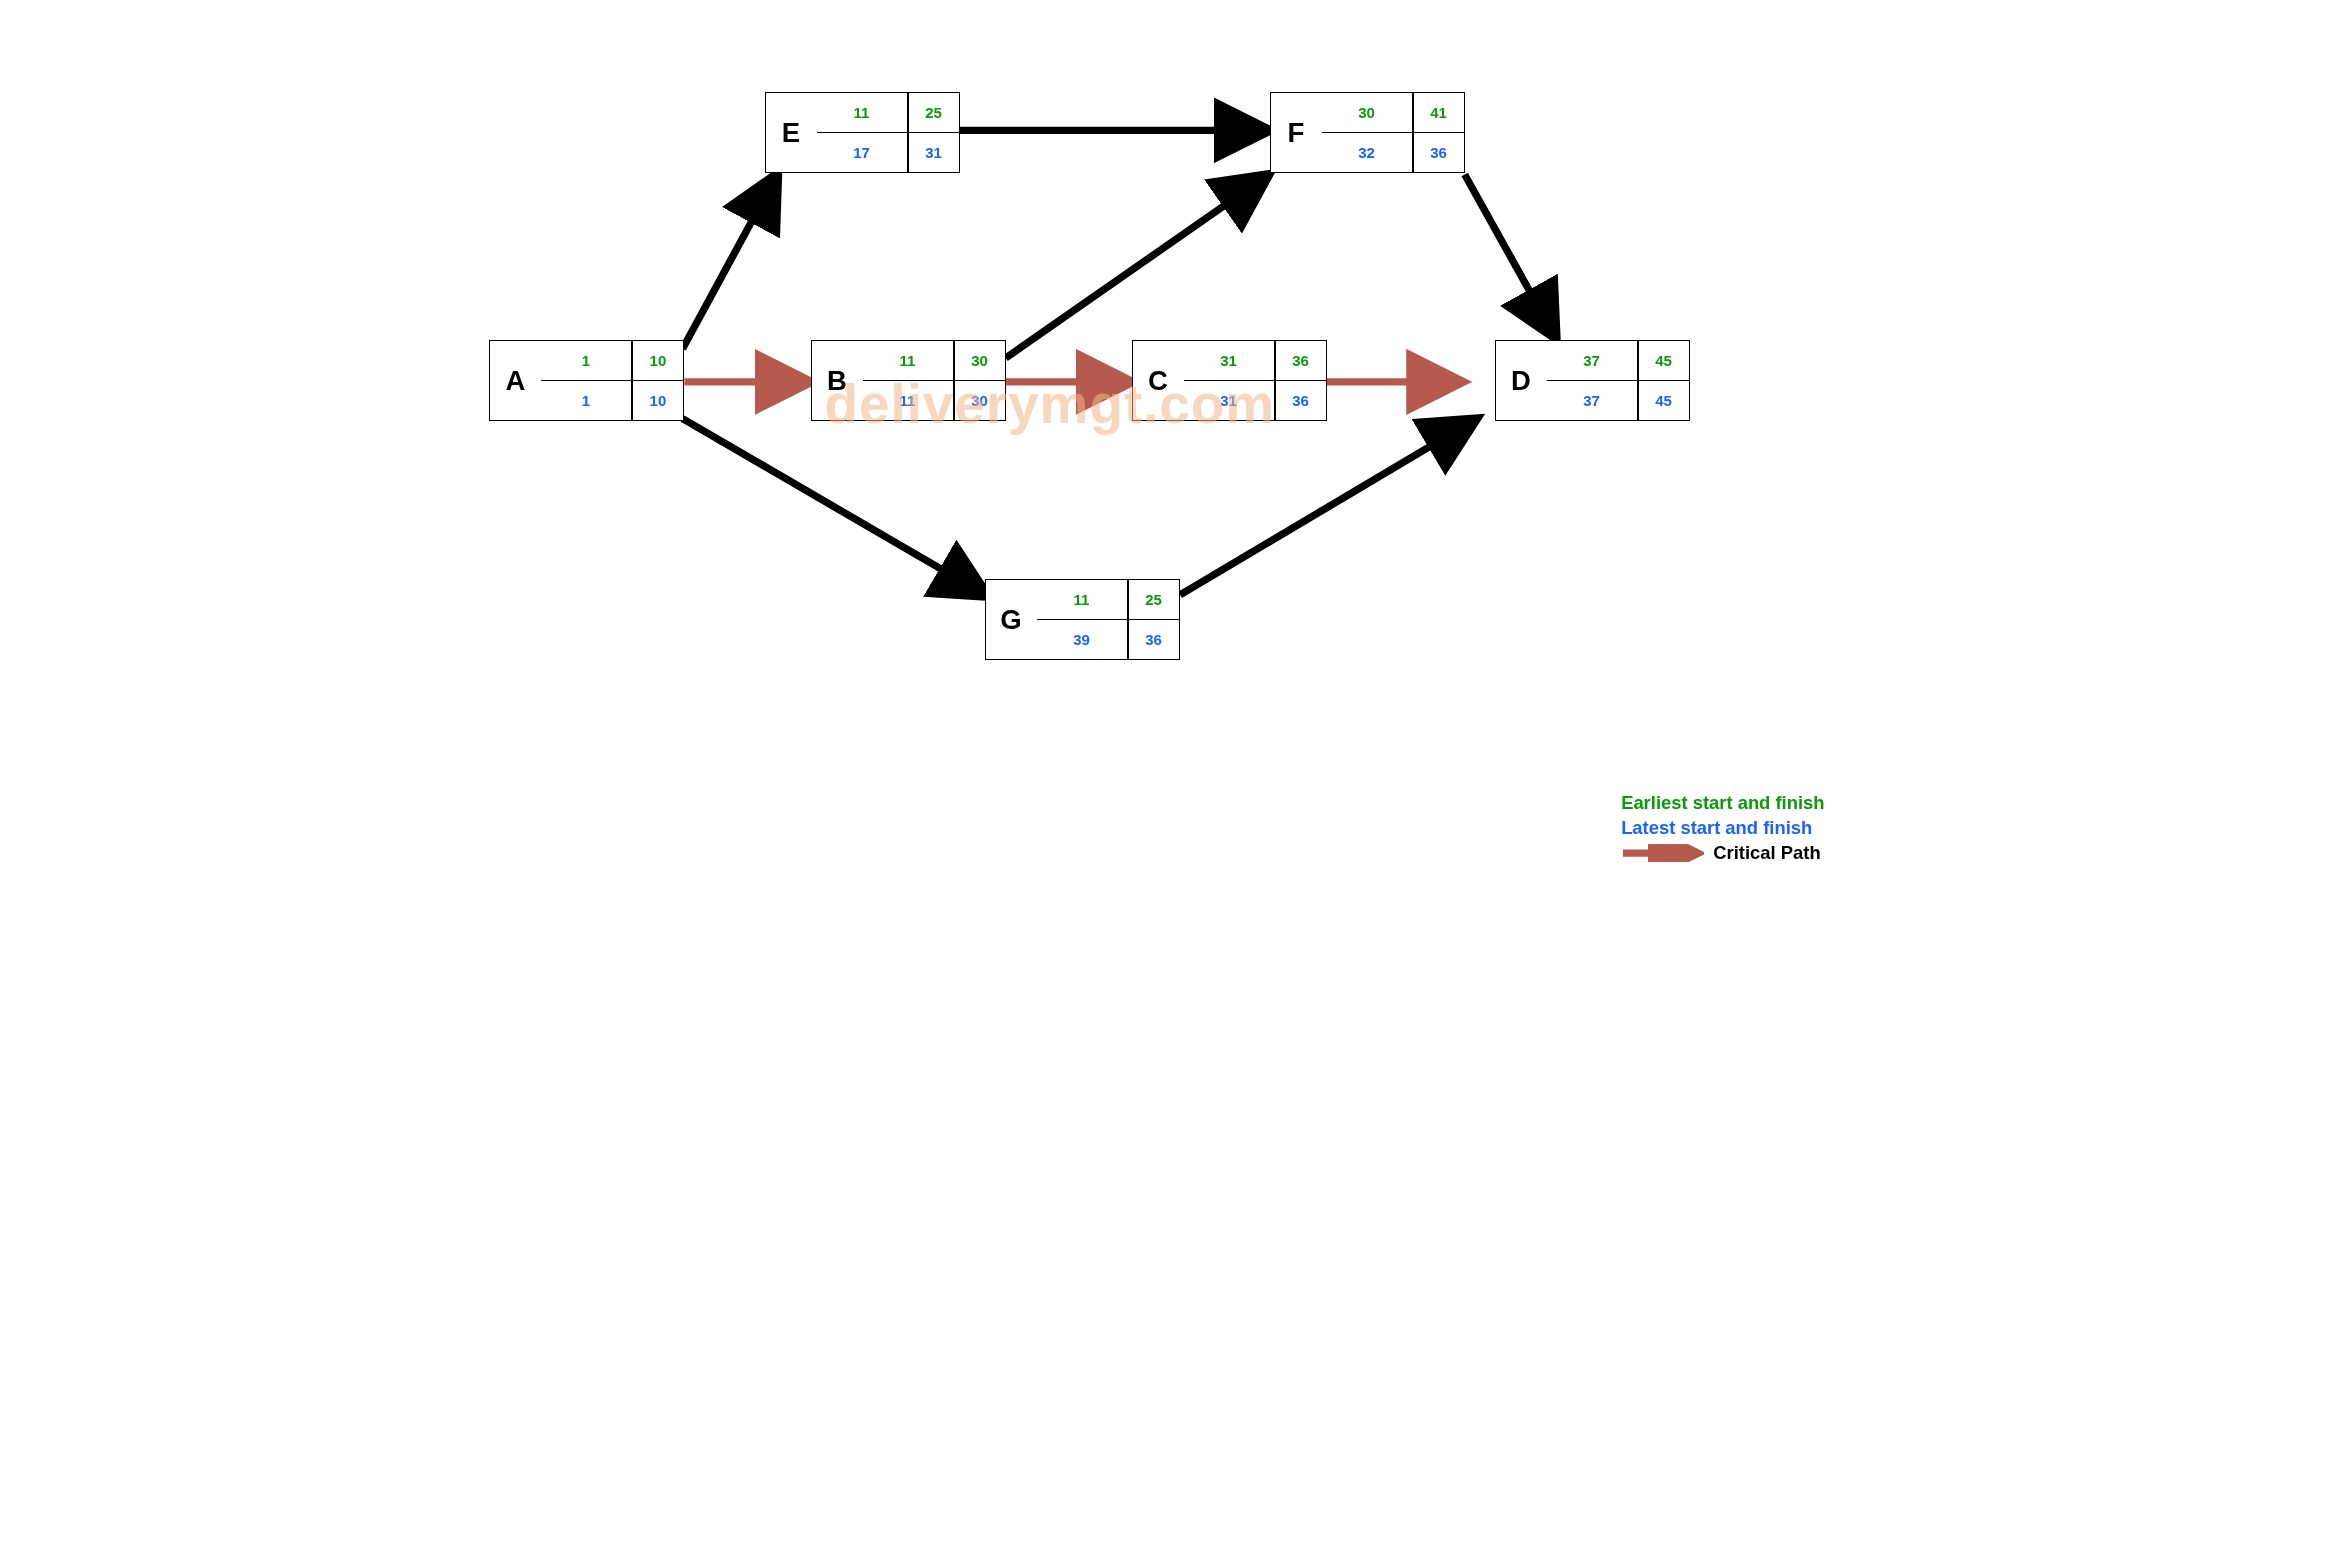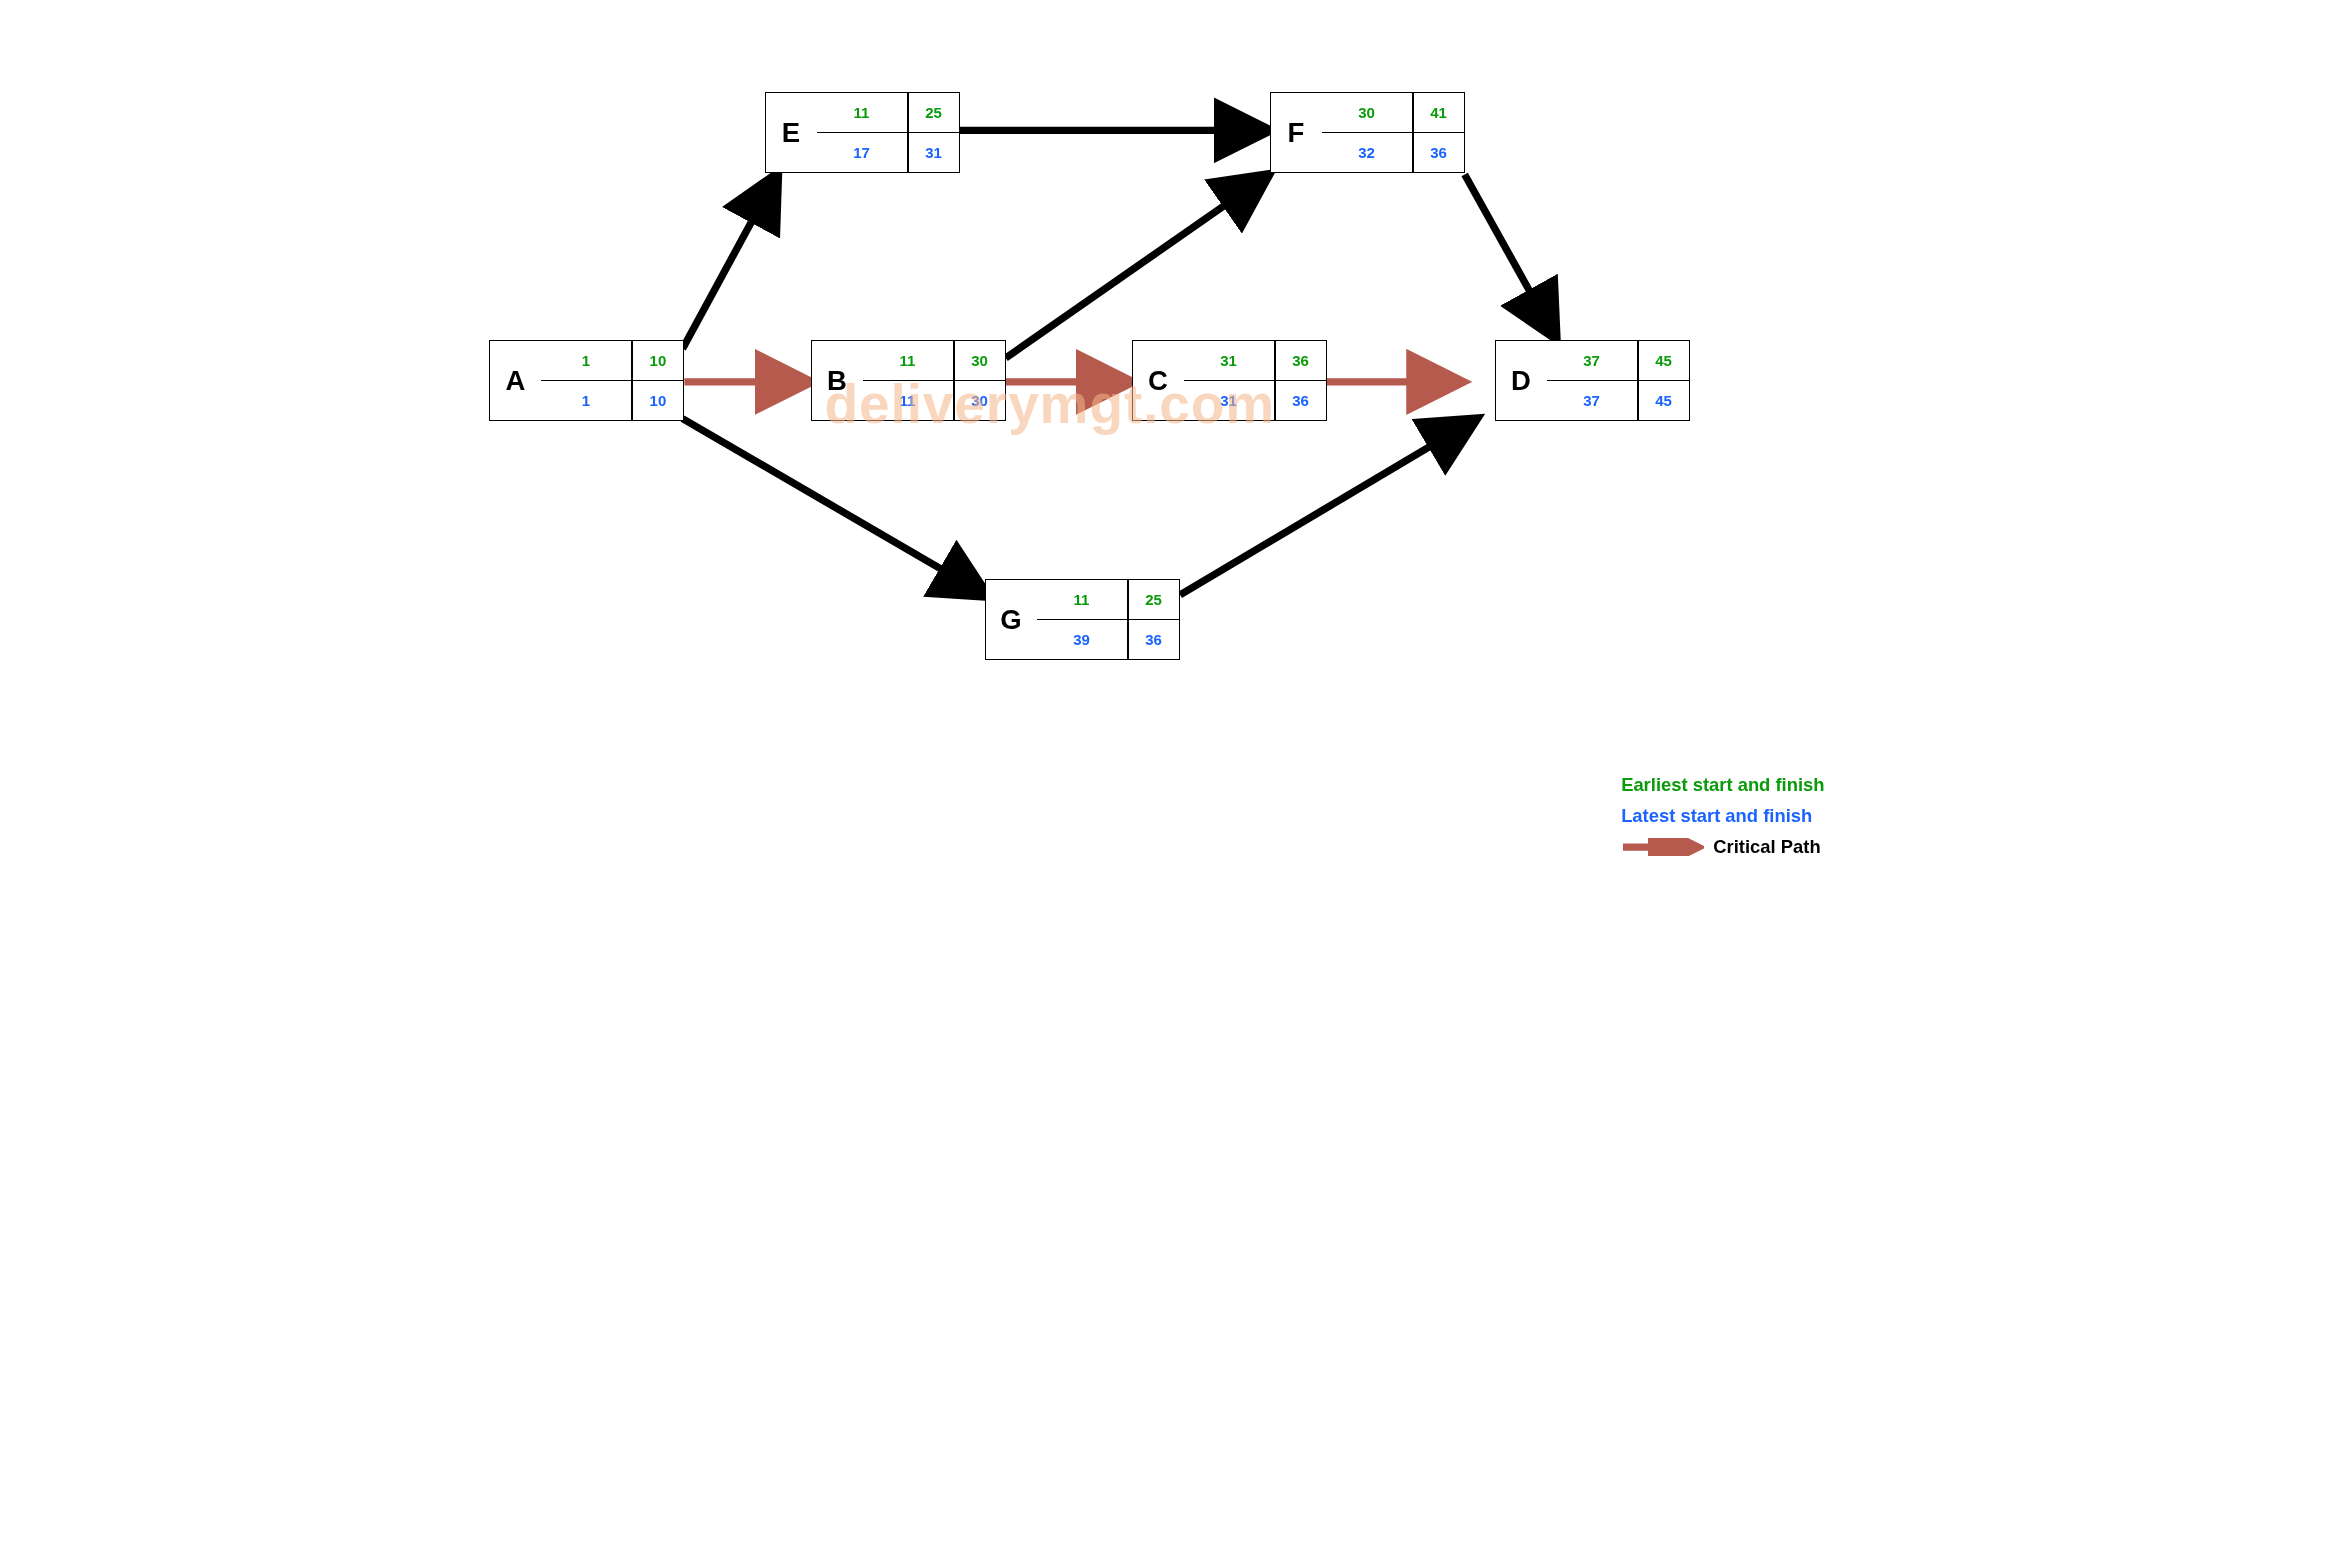--- a/index.html
+++ b/index.html
@@ -9,21 +9,21 @@
         grid-template-columns:51px 1fr 51px;grid-template-rows:1fr 1fr;height:79px;width:193px}
   .node .cell{display:flex;align-items:center;justify-content:center;font-weight:700;font-size:15px}
   .node .es{color:#0a9b0a;border-right:0.9px solid #000;border-bottom:0.9px solid #000}
   .node .ef{color:#0a9b0a;border-left:0.9px solid #000;border-bottom:0.9px solid #000}
   .node .ls{color:#1a63ff;border-right:0.9px solid #000}
   .node .lf{color:#1a63ff;border-left:0.9px solid #000}
   .node .name{grid-row:1/3;font-size:27.5px;color:#000}
   .wm{position:absolute;left:354px;top:372px;font-size:55px;font-weight:700;
       color:#f5b78a;opacity:.55;pointer-events:none;letter-spacing:0.9px}
   .legend{position:absolute;right:55px;bottom:73px;font-weight:700;font-size:18.4px}
-  .legend div{margin:9px 0;display:flex;align-items:center}
+  .legend div{margin:3px 0;display:flex;align-items:center}
   .legend .g{color:#0a9b0a}
   .legend .b{color:#1a63ff}
   .legend svg{margin-right:9.2px}
 </style>
 </head>
 <body>
 
 <div class="canvas">
 
   <svg class="arrows" viewBox="0 0 1534 1024" width="1409" height="940">

